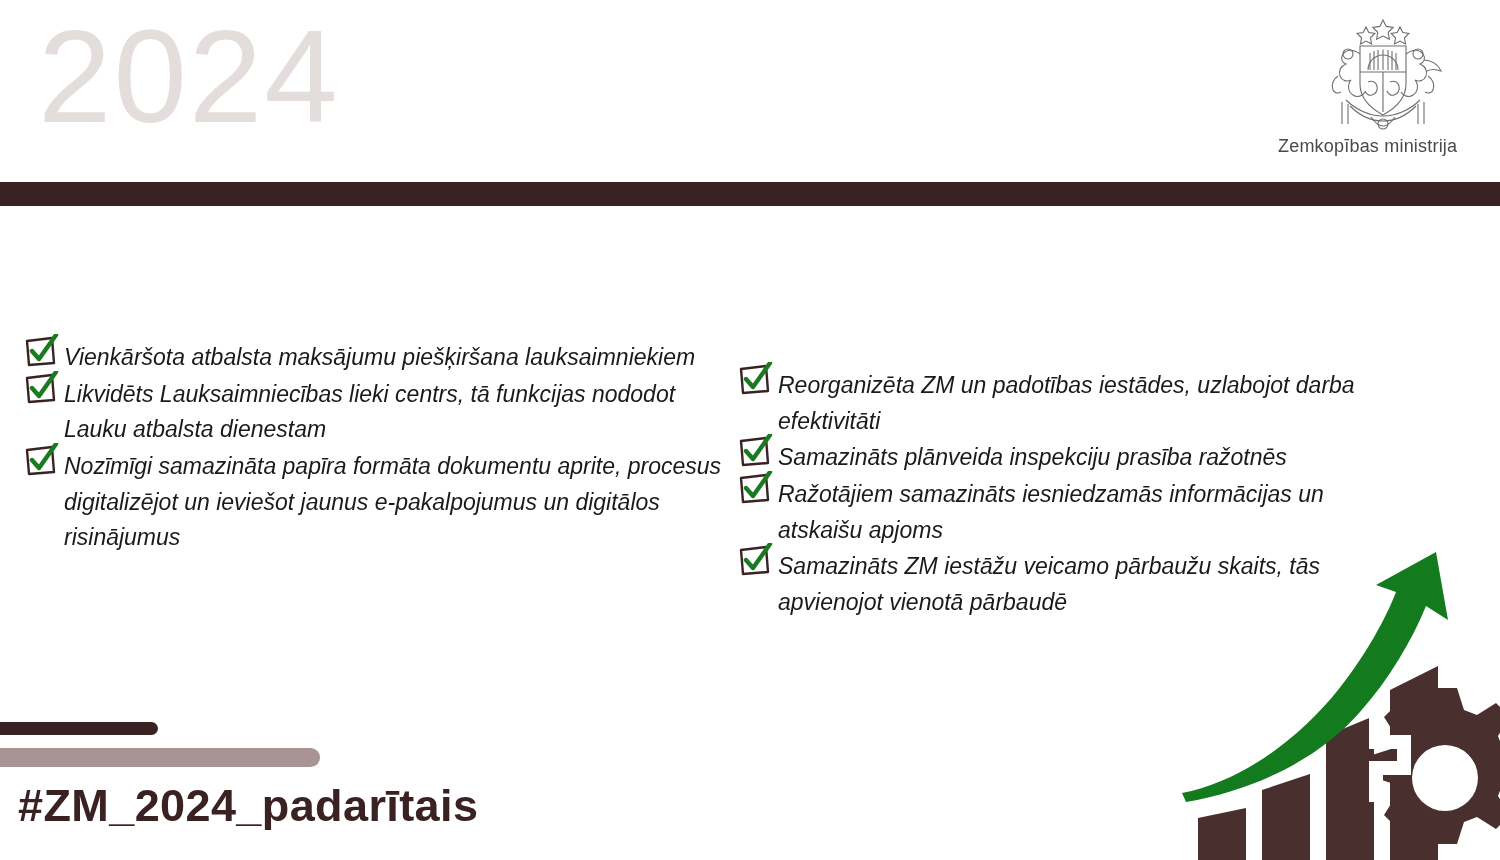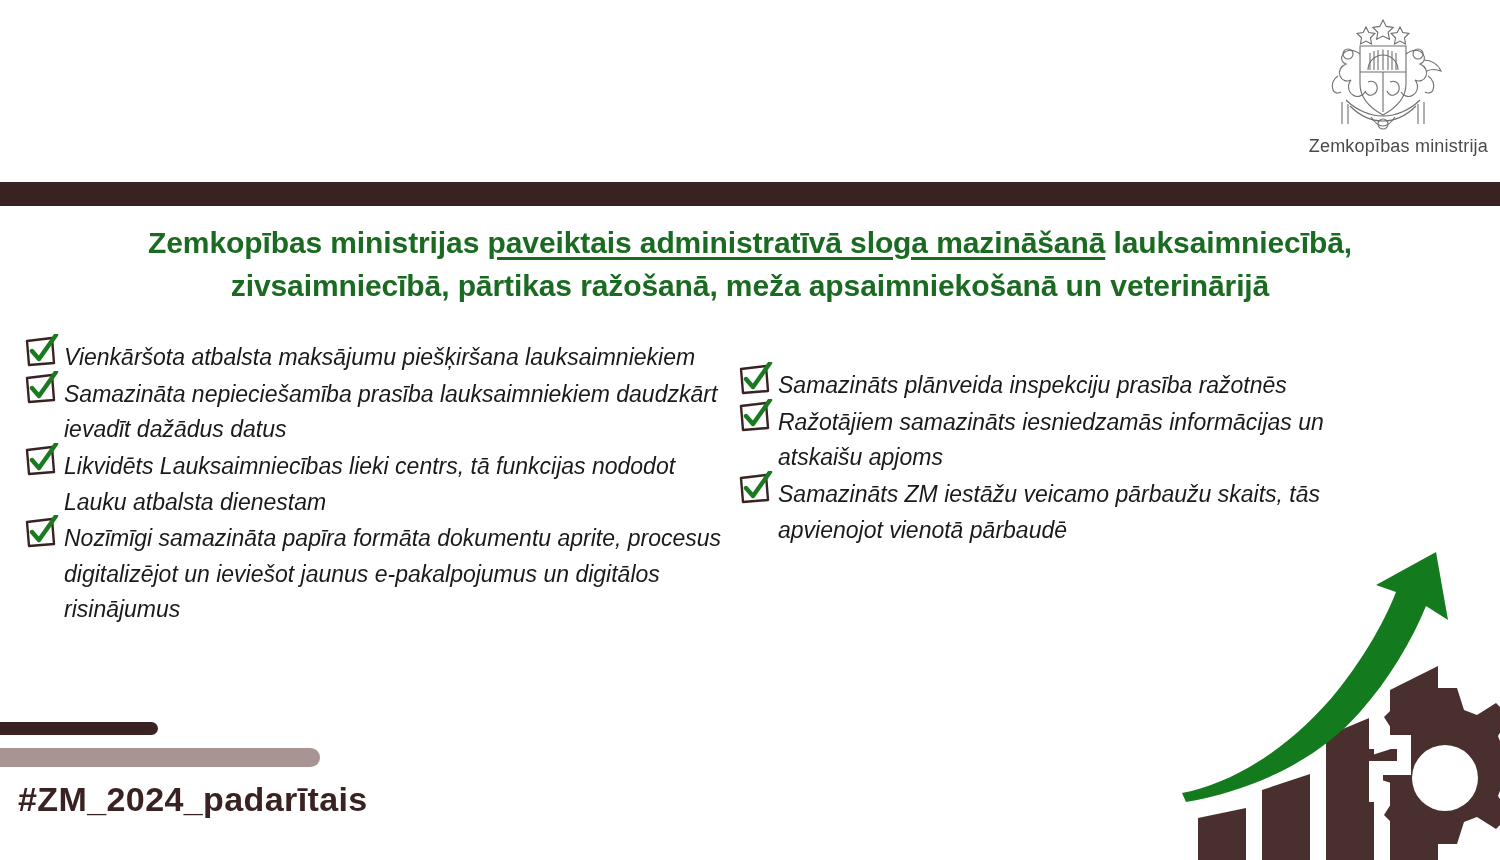--- a/index.html
+++ b/index.html
@@ -30,21 +30,21 @@
     color: #e3dedc;
     line-height: 1.05;
     user-select: none;
   }
 
   .logo-block {
     position: absolute;
     right: 12px;
     top: 14px;
     width: 210px;
-    text-align: right;
+    text-align: left;
   }
   .crest {
     display: block;
     margin: 0 auto;
     width: 150px;
     height: 120px;
   }
   .logo-caption {
     margin-top: 2px;
     font-family: "Liberation Sans", sans-serif;
@@ -135,39 +135,40 @@
     width: 330px;
     height: 19px;
     border-radius: 10px;
     background: #a99494;
   }
   .hashtag {
     position: absolute;
     left: 18px;
     top: 780px;
     font-family: "Liberation Sans", sans-serif;
-    font-size: 34px;
+    font-size: 45px;
     font-weight: bold;
     color: #3a2222;
     letter-spacing: .4px;
   }
 
   .growth-graphic {
     position: absolute;
     right: 0px;
     bottom: 0px;
     width: 320px;
     height: 320px;
   }
 </style>
 </head>
 <body>
 
 <div class="slide">
 
+  <div class="year-watermark">2024</div>
 
   <div class="logo-block">
     <svg class="crest" viewBox="0 0 150 120">
       <g fill="none" stroke="#6e6e6e" stroke-width="1.1">
 
         <path d="M75 6 l3.2 6.4 7 1 -5 4.9 1.2 7 -6.4-3.3 -6.4 3.3 1.2-7 -5-4.9 7-1z"></path>
         <path d="M58 13 l2.8 5.6 6.1 .9 -4.4 4.3 1 6.1 -5.5-2.9 -5.5 2.9 1-6.1 -4.4-4.3 6.1-.9z"></path>
         <path d="M92 13 l2.8 5.6 6.1 .9 -4.4 4.3 1 6.1 -5.5-2.9 -5.5 2.9 1-6.1 -4.4-4.3 6.1-.9z"></path>
 
         <path d="M52 32 h46 v38 c0 16 -12 25 -23 31 -11-6 -23-15 -23-31z"></path>
@@ -203,63 +204,59 @@
           <line x1="40" y1="90" x2="40" y2="110"></line>
         <line x1="110" y1="90" x2="110" y2="110"></line>
           <line x1="116" y1="88" x2="116" y2="110"></line>
       </g>
     </svg>
     <div class="logo-caption">Zemkopības ministrija</div>
   </div>
 
   <div class="header-rule"></div>
 
-  <div class="title">
-    <span>Zemkopības ministrijas </span><span class="u">paveiktais administratīvā sloga mazināšanā</span><span> lauksaimniecībā,</span><br>
-    <span>zivsaimniecībā, pārtikas ražošanā, meža apsaimniekošanā un veterinārijā</span>
+
+  <div class="col col-left">
+
+    <div class="bullet">
+      <svg class="cbx" viewBox="0 0 36 34">
+        <path d="M3 7 L28 4 L30 29 L5 31 Z" fill="none" stroke="#3a2222" stroke-width="2.4" stroke-linejoin="round"></path>
+        <path d="M8 17 L15 25 L32 1" fill="none" stroke="#1a7a1f" stroke-width="4.4" stroke-linecap="round" stroke-linejoin="round"></path>
+      </svg>
+      <span class="btxt">Vienkāršota atbalsta maksājumu piešķiršana lauksaimniekiem</span>
+    </div>
+
+
+    <div class="bullet">
+      <svg class="cbx" viewBox="0 0 36 34">
+        <path d="M3 7 L28 4 L30 29 L5 31 Z" fill="none" stroke="#3a2222" stroke-width="2.4" stroke-linejoin="round"></path>
+        <path d="M8 17 L15 25 L32 1" fill="none" stroke="#1a7a1f" stroke-width="4.4" stroke-linecap="round" stroke-linejoin="round"></path>
+      </svg>
+      <span class="btxt">Likvidēts Lauksaimniecības lieki centrs, tā funkcijas nododot Lauku atbalsta dienestam</span>
+    </div>
+
+    <div class="bullet">
+      <svg class="cbx" viewBox="0 0 36 34">
+        <path d="M3 7 L28 4 L30 29 L5 31 Z" fill="none" stroke="#3a2222" stroke-width="2.4" stroke-linejoin="round"></path>
+        <path d="M8 17 L15 25 L32 1" fill="none" stroke="#1a7a1f" stroke-width="4.4" stroke-linecap="round" stroke-linejoin="round"></path>
+      </svg>
+      <span class="btxt">Nozīmīgi samazināta papīra formāta dokumentu aprite, procesus digitalizējot un ieviešot jaunus e-pakalpojumus un digitālos risinājumus</span>
+    </div>
+
   </div>
 
-  <div class="col col-left">
-
-    <div class="bullet">
-      <svg class="cbx" viewBox="0 0 36 34">
-        <path d="M3 7 L28 4 L30 29 L5 31 Z" fill="none" stroke="#3a2222" stroke-width="2.4" stroke-linejoin="round"></path>
-        <path d="M8 17 L15 25 L32 1" fill="none" stroke="#1a7a1f" stroke-width="4.4" stroke-linecap="round" stroke-linejoin="round"></path>
-      </svg>
-      <span class="btxt">Vienkāršota atbalsta maksājumu piešķiršana lauksaimniekiem</span>
-    </div>
-
-    <div class="bullet">
-      <svg class="cbx" viewBox="0 0 36 34">
-        <path d="M3 7 L28 4 L30 29 L5 31 Z" fill="none" stroke="#3a2222" stroke-width="2.4" stroke-linejoin="round"></path>
-        <path d="M8 17 L15 25 L32 1" fill="none" stroke="#1a7a1f" stroke-width="4.4" stroke-linecap="round" stroke-linejoin="round"></path>
-      </svg>
-      <span class="btxt">Samazināta nepieciešamība prasība lauksaimniekiem daudzkārt ievadīt dažādus datus</span>
-    </div>
-
-    <div class="bullet">
-      <svg class="cbx" viewBox="0 0 36 34">
-        <path d="M3 7 L28 4 L30 29 L5 31 Z" fill="none" stroke="#3a2222" stroke-width="2.4" stroke-linejoin="round"></path>
-        <path d="M8 17 L15 25 L32 1" fill="none" stroke="#1a7a1f" stroke-width="4.4" stroke-linecap="round" stroke-linejoin="round"></path>
-      </svg>
-      <span class="btxt">Likvidēts Lauksaimniecības lieki centrs, tā funkcijas nododot Lauku atbalsta dienestam</span>
-    </div>
-
-    <div class="bullet">
-      <svg class="cbx" viewBox="0 0 36 34">
-        <path d="M3 7 L28 4 L30 29 L5 31 Z" fill="none" stroke="#3a2222" stroke-width="2.4" stroke-linejoin="round"></path>
-        <path d="M8 17 L15 25 L32 1" fill="none" stroke="#1a7a1f" stroke-width="4.4" stroke-linecap="round" stroke-linejoin="round"></path>
-      </svg>
-      <span class="btxt">Nozīmīgi samazināta papīra formāta dokumentu aprite, procesus digitalizējot un ieviešot jaunus e-pakalpojumus un digitālos risinājumus</span>
-    </div>
-
-  </div>
-
   <div class="col col-right">
 
+    <div class="bullet">
+      <svg class="cbx" viewBox="0 0 36 34">
+        <path d="M3 7 L28 4 L30 29 L5 31 Z" fill="none" stroke="#3a2222" stroke-width="2.4" stroke-linejoin="round"></path>
+        <path d="M8 17 L15 25 L32 1" fill="none" stroke="#1a7a1f" stroke-width="4.4" stroke-linecap="round" stroke-linejoin="round"></path>
+      </svg>
+      <span class="btxt">Reorganizēta ZM un padotības iestādes, uzlabojot darba efektivitāti</span>
+    </div>
 
     <div class="bullet">
       <svg class="cbx" viewBox="0 0 36 34">
         <path d="M3 7 L28 4 L30 29 L5 31 Z" fill="none" stroke="#3a2222" stroke-width="2.4" stroke-linejoin="round"></path>
         <path d="M8 17 L15 25 L32 1" fill="none" stroke="#1a7a1f" stroke-width="4.4" stroke-linecap="round" stroke-linejoin="round"></path>
       </svg>
       <span class="btxt">Samazināts plānveida inspekciju prasība ražotnēs</span>
     </div>
 
 

